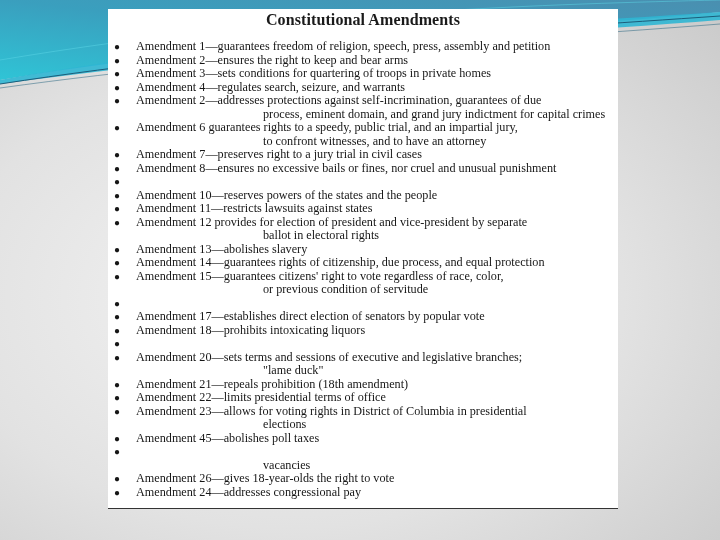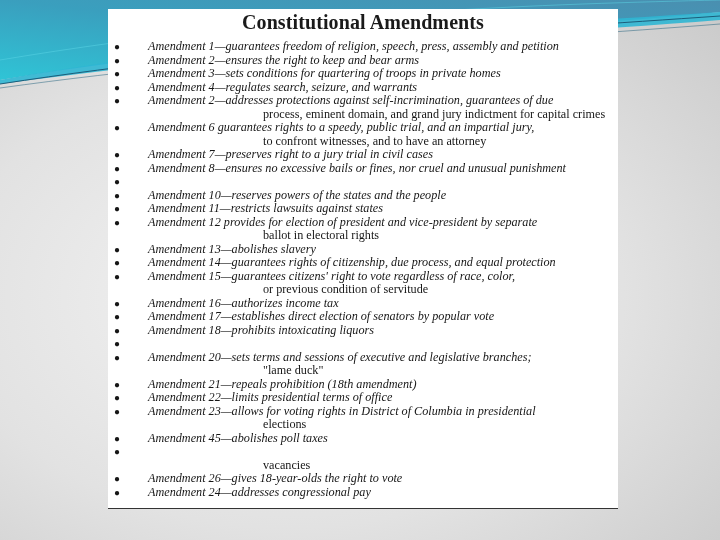--- a/index.html
+++ b/index.html
@@ -40,21 +40,21 @@
       height: 1px;
       background: #333;
     }
     .doc-title {
       position: absolute;
       left: 0;
       right: 0;
       top: 2px;
       text-align: center;
       font-weight: bold;
-      font-size: 20px;
+      font-size: 16px;
       color: #1a1a1a;
       letter-spacing: 0.1px;
     }
     .list {
       position: absolute;
       left: 0;
       top: 31px;
       width: 510px;
       margin: 0;
       padding: 0;
@@ -68,23 +68,22 @@
       white-space: nowrap;
     }
     .bullet {
       position: absolute;
       left: 6px;
       top: 0;
       font-size: 10px;
     }
     .label {
       position: absolute;
-      left: 40px;
-      top: 0;
-      font-style: italic;
+      left: 28px;
+      top: 0;
     }
     .cont {
       position: relative;
       display: block;
       height: 13.5px;
     }
     .cont span {
       position: absolute;
       left: 147px;
       top: 0;
@@ -178,21 +177,20 @@
       </li>
       <li class="item" style="height: 27px;">
         <span class="bullet">●</span>
         <span class="label">Amendment 15—guarantees citizens' right to vote regardless of race, color,</span>
         <span class="cont" style="position: absolute; left: 0px; top: 13.5px;">
           <span>or previous condition of servitude</span>
         </span>
       </li>
       <li class="item" style="height: 13.5px;">
         <span class="bullet">●</span>
-        <span class="label">Amendment 16—authorizes income tax</span>
       </li>
       <li class="item" style="height: 13.5px;">
         <span class="bullet">●</span>
         <span class="label">Amendment 17—establishes direct election of senators by popular vote</span>
       </li>
       <li class="item" style="height: 13.5px;">
         <span class="bullet">●</span>
         <span class="label">Amendment 18—prohibits intoxicating liquors</span>
       </li>
       <li class="item" style="height: 13.5px;">

